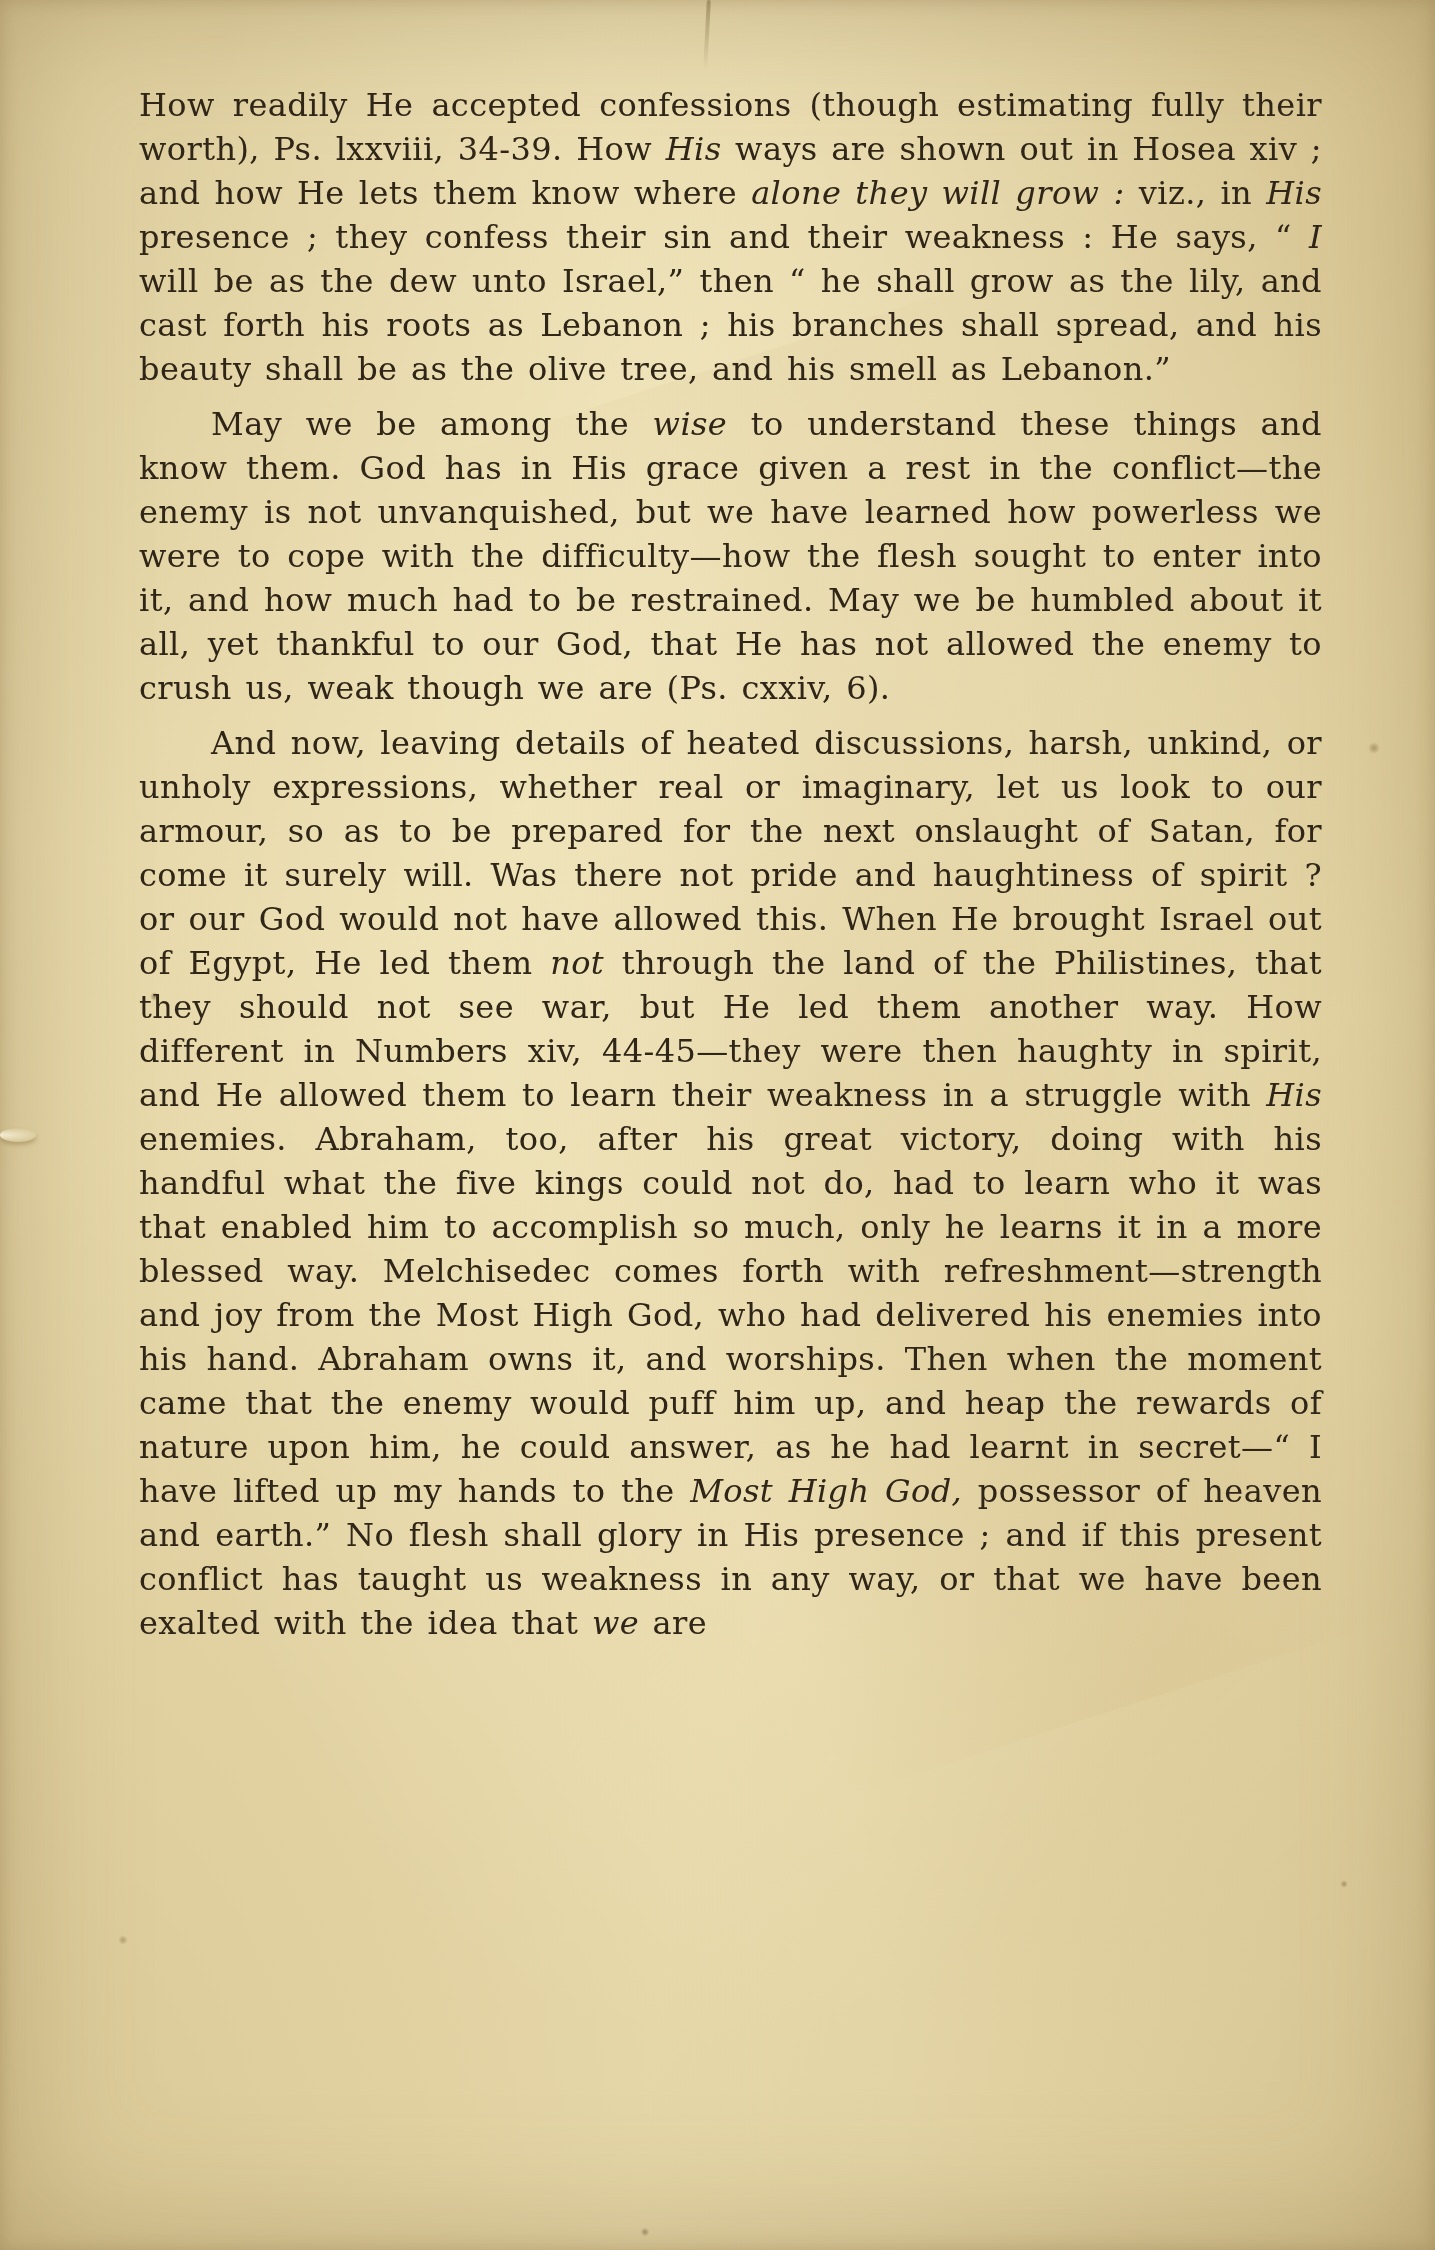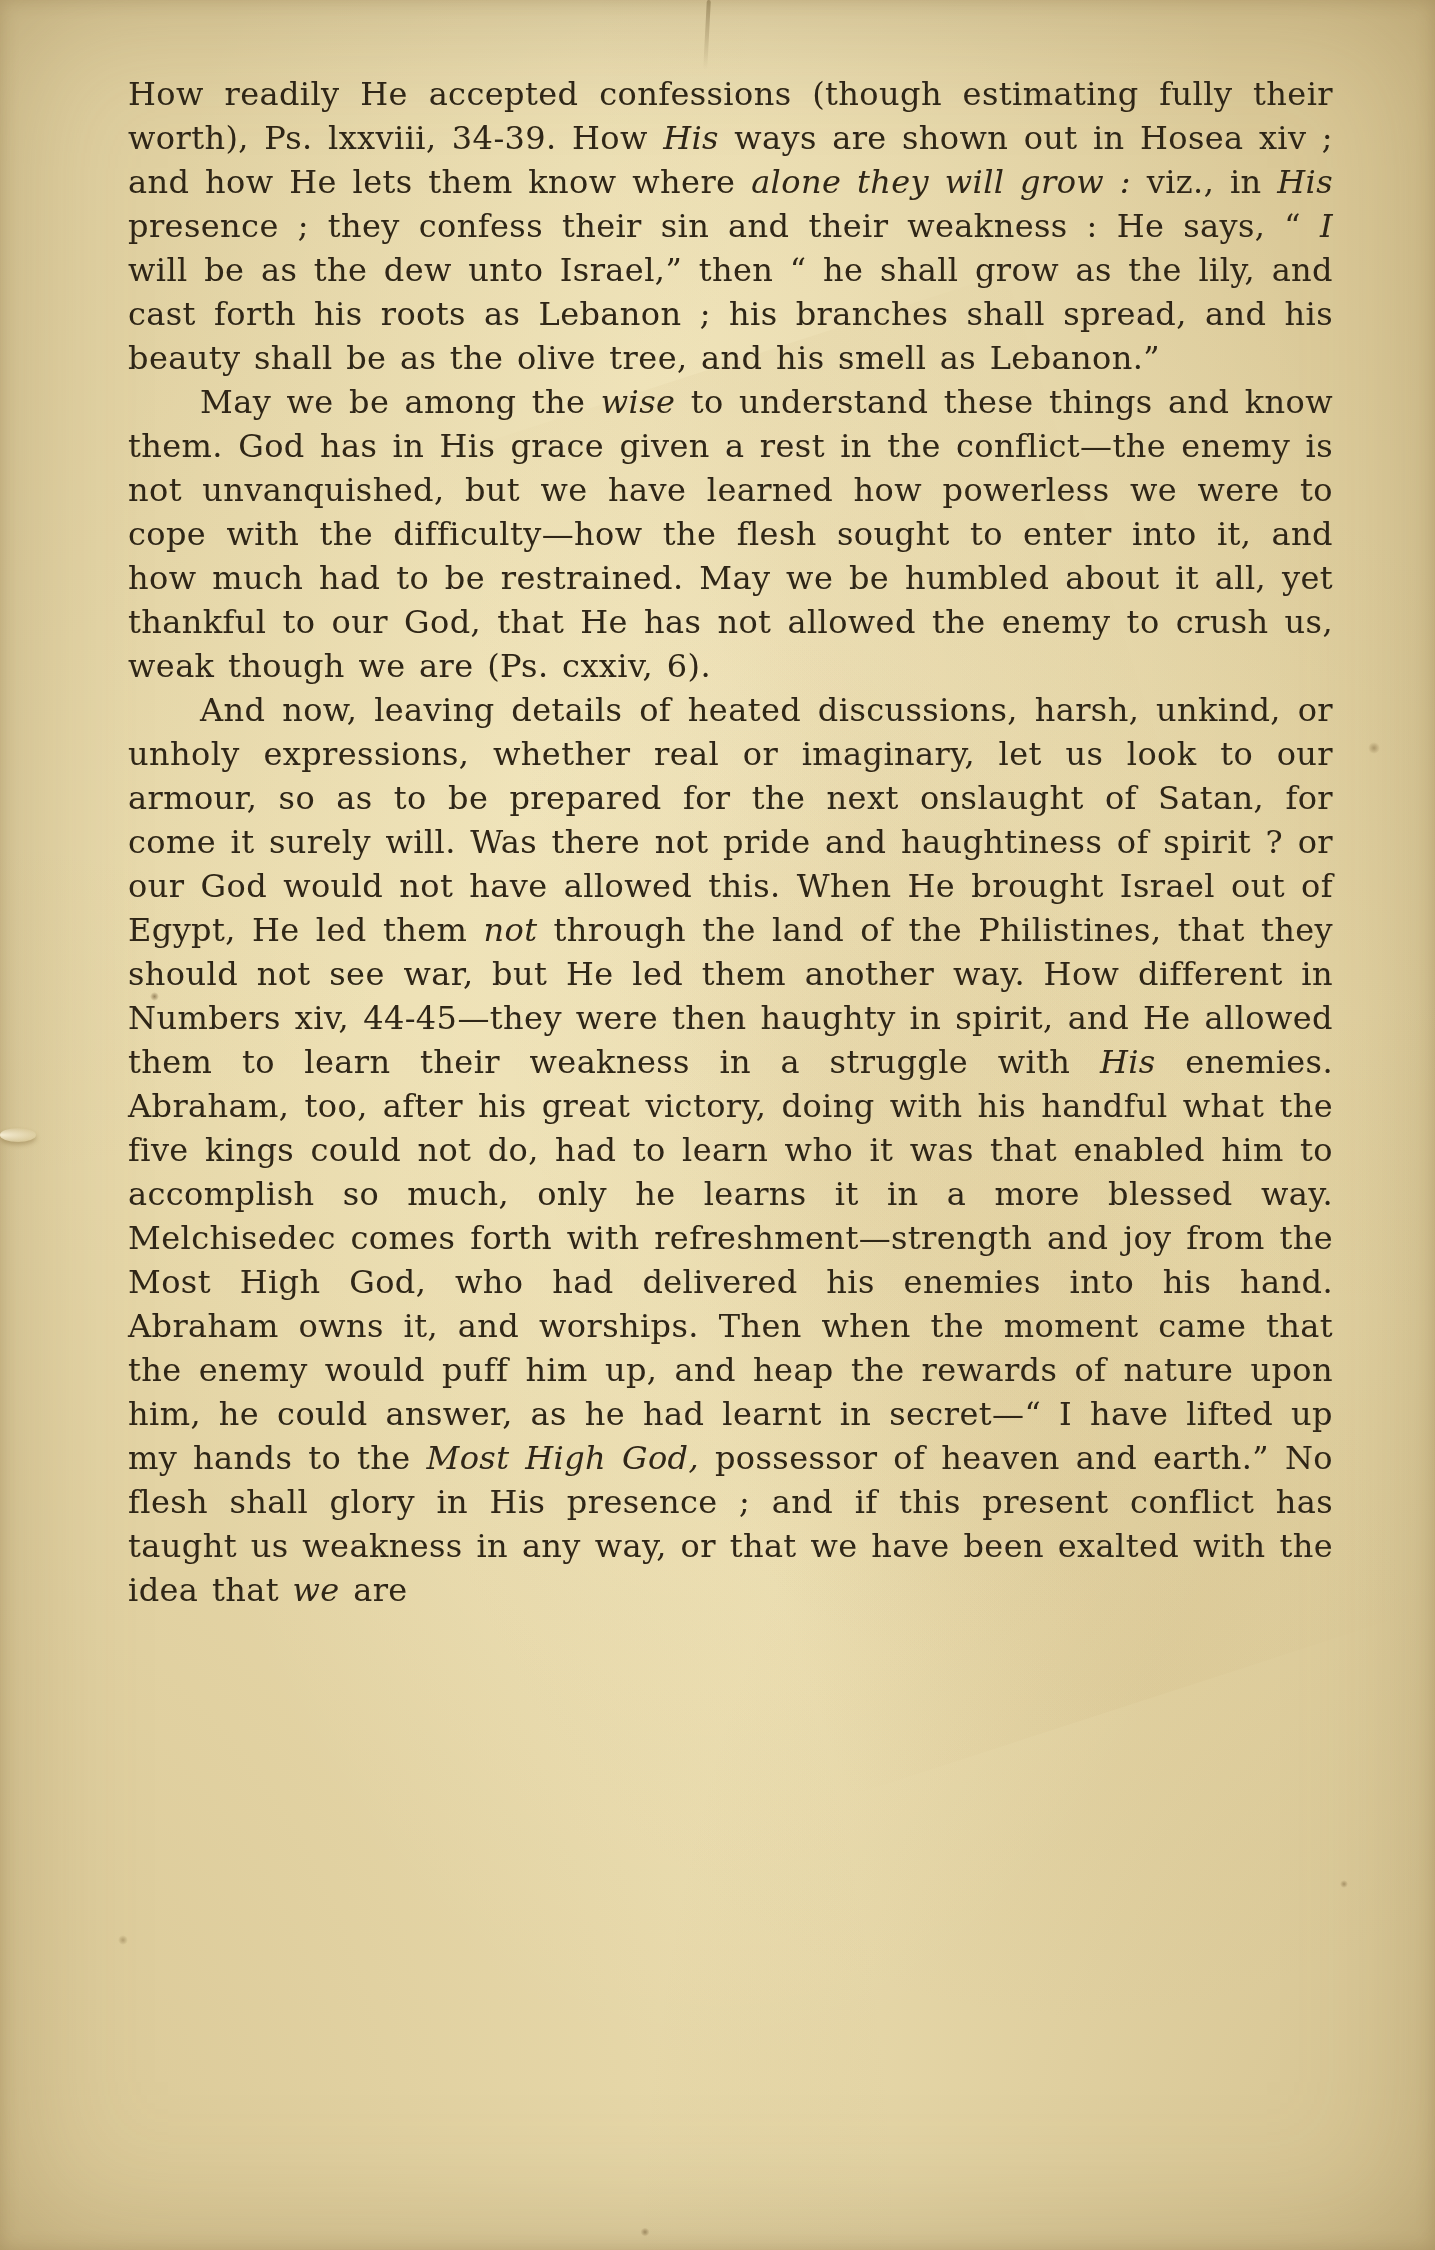--- a/index.html
+++ b/index.html
@@ -35,21 +35,21 @@
     top:72px;
     width:1205px;
     color:var(--ink);
     font-size:32px;
     line-height:44px;
     text-align:justify;
     word-spacing:3px;
     letter-spacing:0.4px;
   }
   .content p{
-    margin:0;
+    margin:11px;
     padding:0;
   }
   .content p.indent{
     text-indent:72px;
   }
   .italic{
     font-style:italic;
   }
   .crease-top{
     position:absolute;

